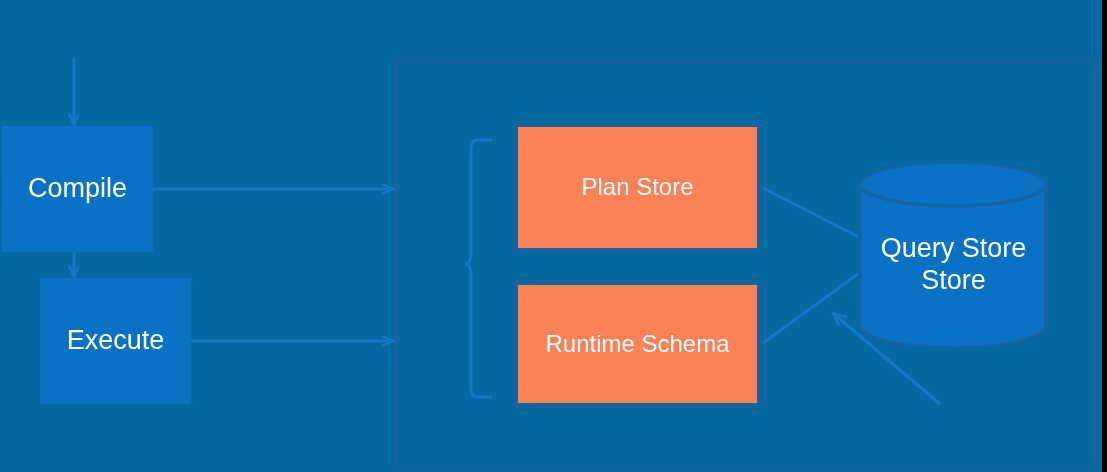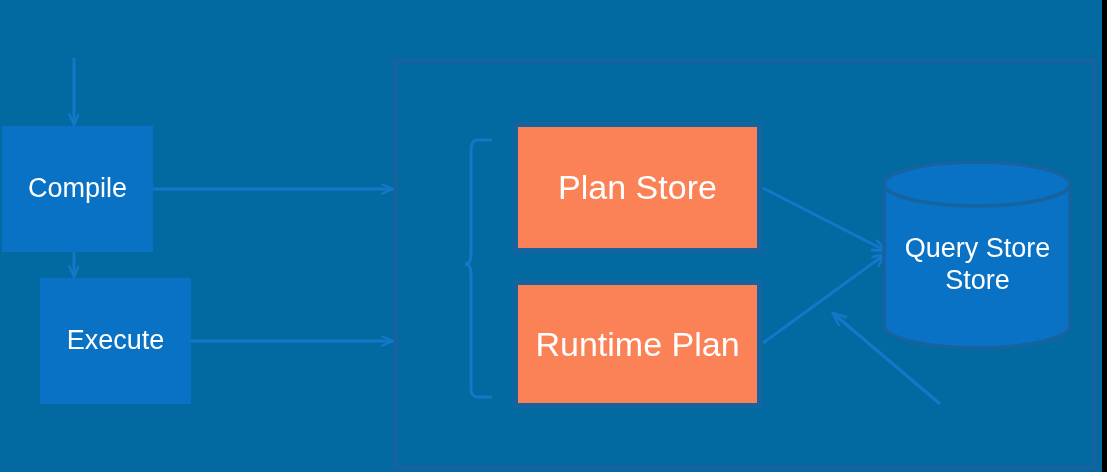--- a/index.html
+++ b/index.html
@@ -33,21 +33,21 @@
     line-height: 1.18;
   }
   .proc-box {
     background: #0a72c4;
     border: 2px solid #0a72c4;
     font-size: 27px;
   }
   .store-box {
     background: #fb8156;
     border: 5px solid #15639f;
-    font-size: 34px;
+    font-size: 24px;
   }
   .cyl-label {
     position: absolute;
     color: #ffffff;
     font-size: 27px;
     text-align: center;
     line-height: 1.2;
     width: 100%;
     left: 0;
   }
@@ -119,24 +119,24 @@
 
   <div class="node proc-box" style="left:2px; top:278px; width:151px; height:126px;margin-left:38px;">
     <span>Execute</span>
   </div>
 
   <div class="node store-box" style="left:513px; top:122px; width:249px; height:131px;">
     <span>Plan Store</span>
   </div>
 
   <div class="node store-box" style="left:513px; top:280px; width:249px; height:128px;">
-    <span>Runtime Plan</span>
+    <span>Runtime Schema</span>
   </div>
 
-  <div class="cyl-wrap" style="left:881px; top:160px; width:193px; height:190px;">
+  <div class="cyl-wrap" style="left:857px; top:160px; width:193px; height:190px;">
     <svg width="193" height="190" viewBox="0 0 193 190" xmlns="http://www.w3.org/2000/svg">
       <path d="M3,24 L3,166 A93,22 0 0 0 189,166 L189,24 Z" fill="#0a72c4" stroke="#15639f" stroke-width="3.5"></path>
       <ellipse cx="96" cy="24" rx="93" ry="22" fill="#0a72c4" stroke="#15639f" stroke-width="3.5"></ellipse>
     </svg>
     <div class="cyl-label" style="top:72px;">
       <div>Query Store</div>
       <div>Store</div>
     </div>
   </div>
 

